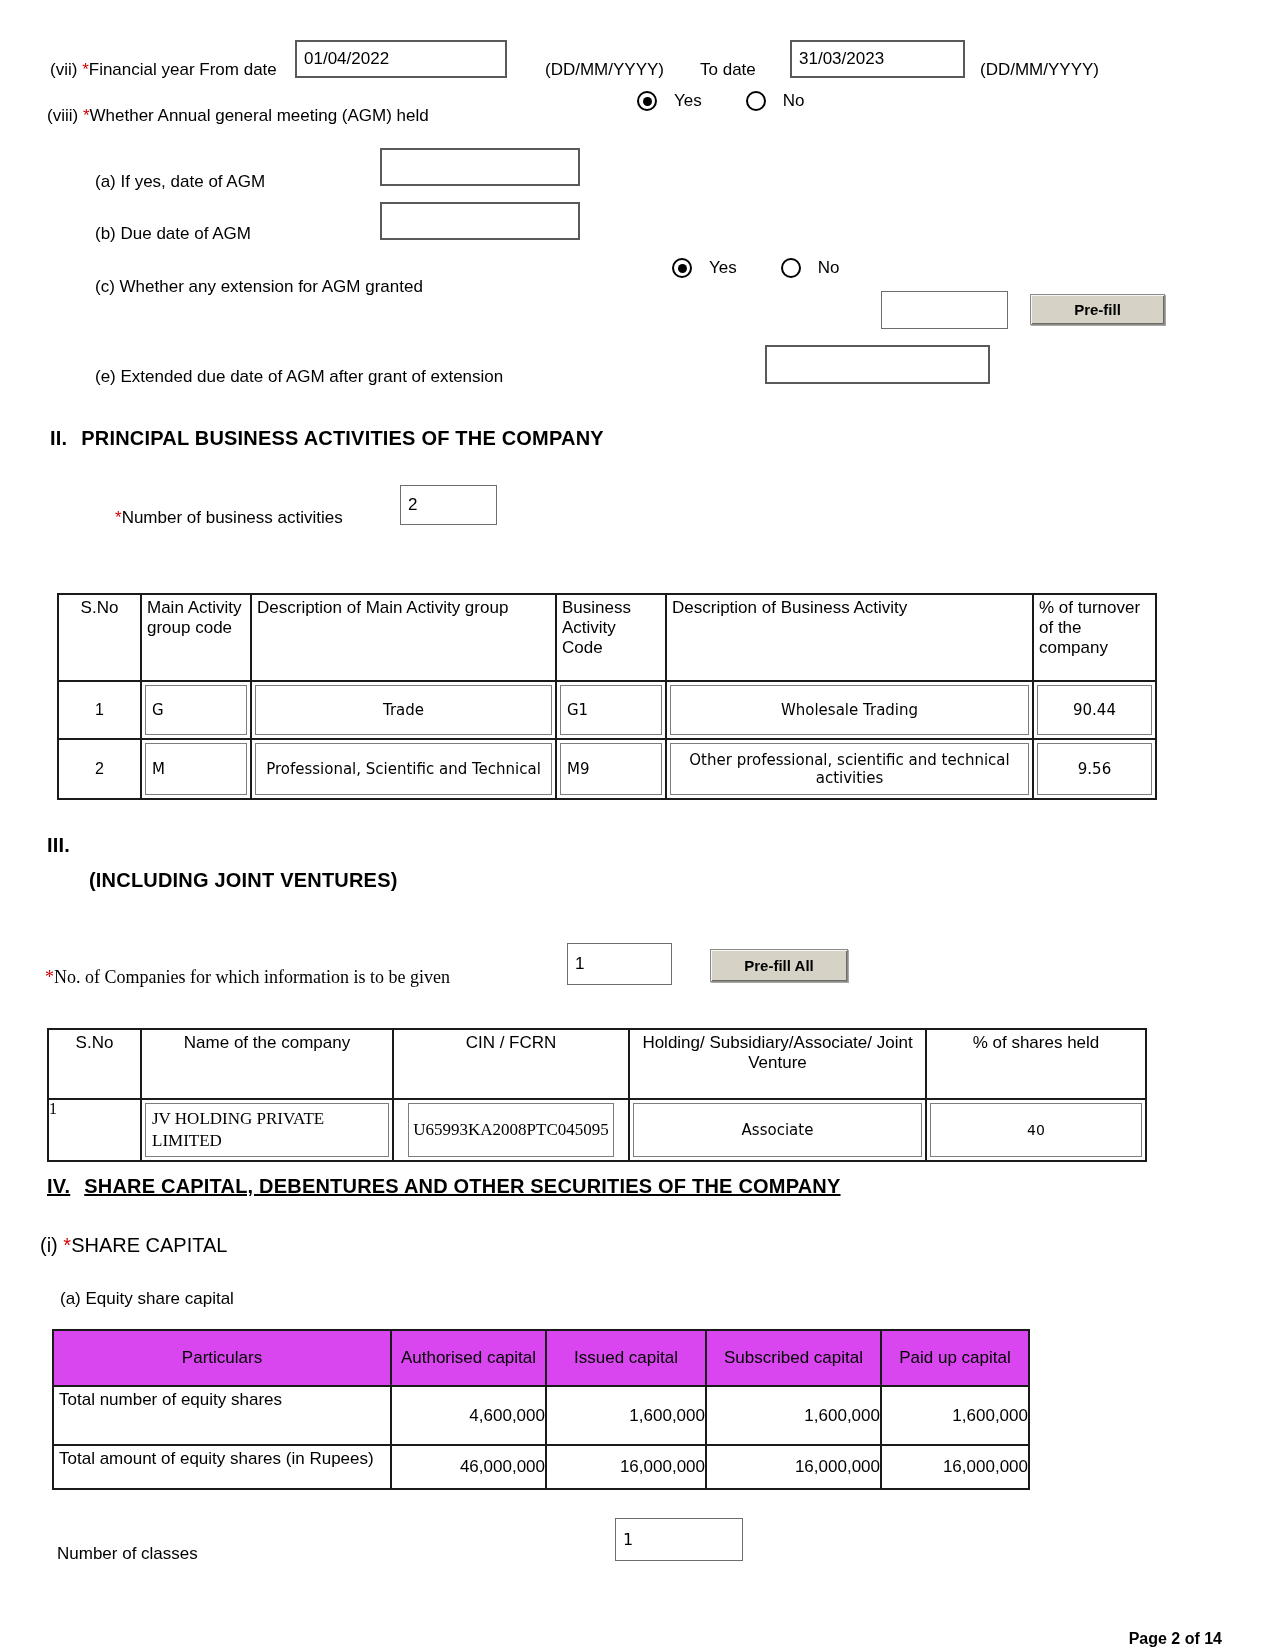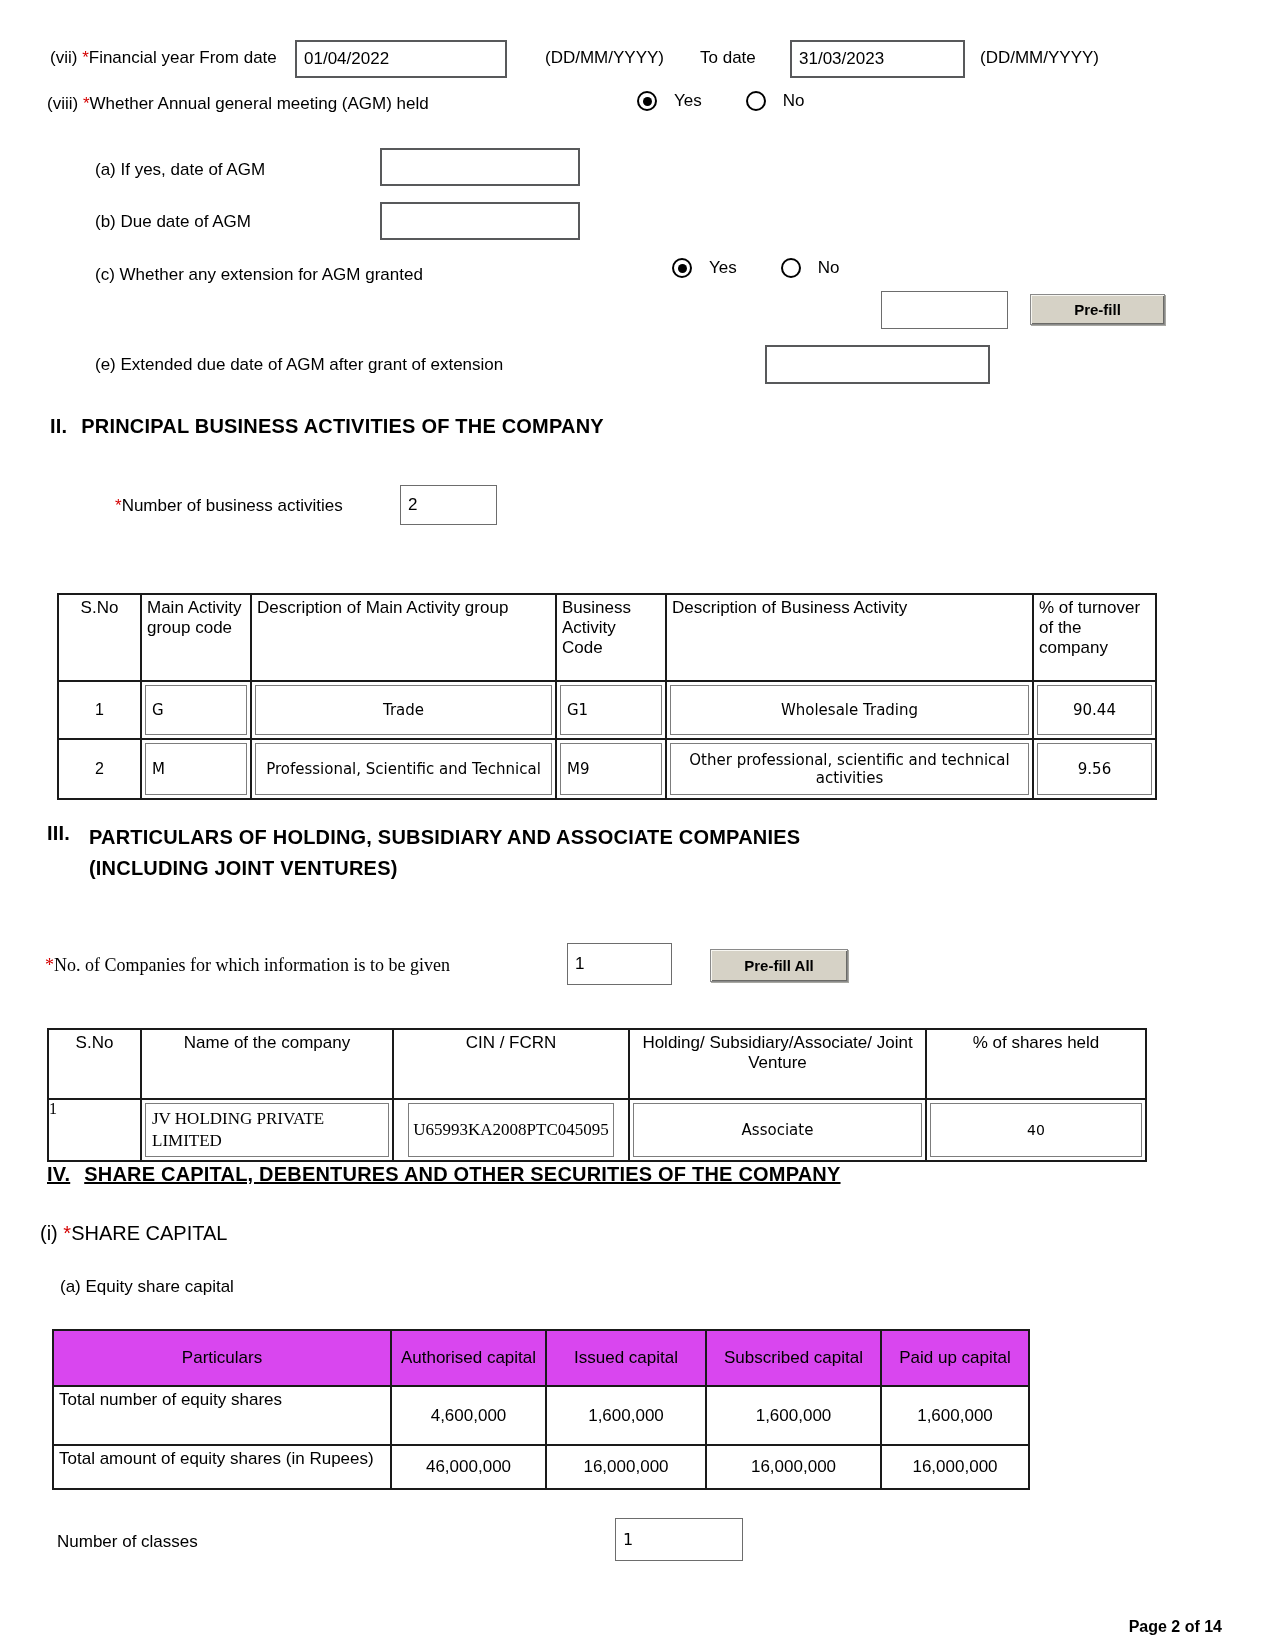--- a/index.html
+++ b/index.html
@@ -2,21 +2,21 @@
 <html><head>
 <meta charset="utf-8">
 <style>
   * { margin:0; padding:0; box-sizing:border-box; }
   html,body { background:#ffffff; }
   #page {
     position:relative; width:1275px; height:1650px; background:#fff;
     font-family:"Liberation Sans", sans-serif; color:#000; font-size:17px;
     overflow:hidden;
   }
-  .abs { position:absolute; }
+  .abs { position:absolute;margin-top:12px; }
   .red { color:#d40000; }
   .lbl { white-space:nowrap; }
   .sec-head { font-weight:bold; font-size:20px; letter-spacing:0.2px; }
   .sec-head .num { margin-right:14px; }
 
   input.field {
     position:absolute; background:#fff; border:2px solid #58595b;
     font:17px "Liberation Sans", sans-serif; color:#000; padding:0 7px; outline:none;
   }
   .btn {
@@ -41,21 +41,21 @@
   td.sno-top { text-align:left; vertical-align:top; padding:5px 0 0 9px; font-family:"Liberation Serif", serif; font-size:17px; }
   .inner { position:absolute; inset:3px; border:1px solid #7d7d7d; display:flex; align-items:center; font-family:"DejaVu Sans", sans-serif; font-size:15px; }
   .inner.l { padding-left:6px; }
   .inner.c { justify-content:center; text-align:center; }
   .inner.serif { font-family:"Liberation Serif", serif; font-size:17px; }
   .inner.cin { left:14px; right:14px; word-break:break-all; line-height:1.25; }
   .inner.small { font-size:14px; }
 
   table.etable th { background:#d946ef; text-align:center; vertical-align:middle; padding:2px 4px; font-size:17px; }
   table.etable td.plabel { vertical-align:top; text-align:left; padding:3px 4px 0 5px; font-size:17px; }
-  table.etable td.num { vertical-align:middle; text-align:center; font-size:17px; }
+  table.etable td.num { vertical-align:middle; text-align:right; font-size:17px; }
 
   .serif-lbl { font-family:"Liberation Serif", serif; font-size:18px; white-space:nowrap; }
   .footer { font-size:16px;font-weight:bold; }
 </style>
 </head>
 <body>
 
 <div id="page">
 
   <div class="abs lbl" style="left:50px; top:48px;"><span>(vii)</span> <span class="red">*</span><span>Financial year From date</span></div>
@@ -150,21 +150,21 @@
           </td>
       <td>
             <div class="inner c">9.56</div>
           </td>
     </tr>
   </tbody>
     </table>
 
   <div class="abs sec-head" style="left:47px; top:822px; display:flex;">
     <span style="width:42px;">III.</span>
-    <span style="line-height:31px;"><span>PARTICULARS OF HOLDING, SUBSIDIARY AND ASSOCIATE COMPANIES</span><br><span>(INCLUDING JOINT VENTURES)</span></span>
+    <span style="line-height:31px;"><br><span>(INCLUDING JOINT VENTURES)</span></span>
   </div>
 
   <div class="abs serif-lbl" style="left:45px; top:955px;"><span class="red">*</span><span>No. of Companies for which information is to be given</span></div>
   <input class="field" style="left: 567px; top: 943px; width: 105px; height: 42px; border-width: 1px; border-color: rgb(109, 109, 109);" value="1">
   <div class="btn" style="left:710px; top:949px; width:138px; height:33px;">Pre-fill All</div>
 
   <table class="grid" style="left:47px; top:1028px; width:1098px;">
     <colgroup>
       <col style="width:93px">
         <col style="width:252px">

